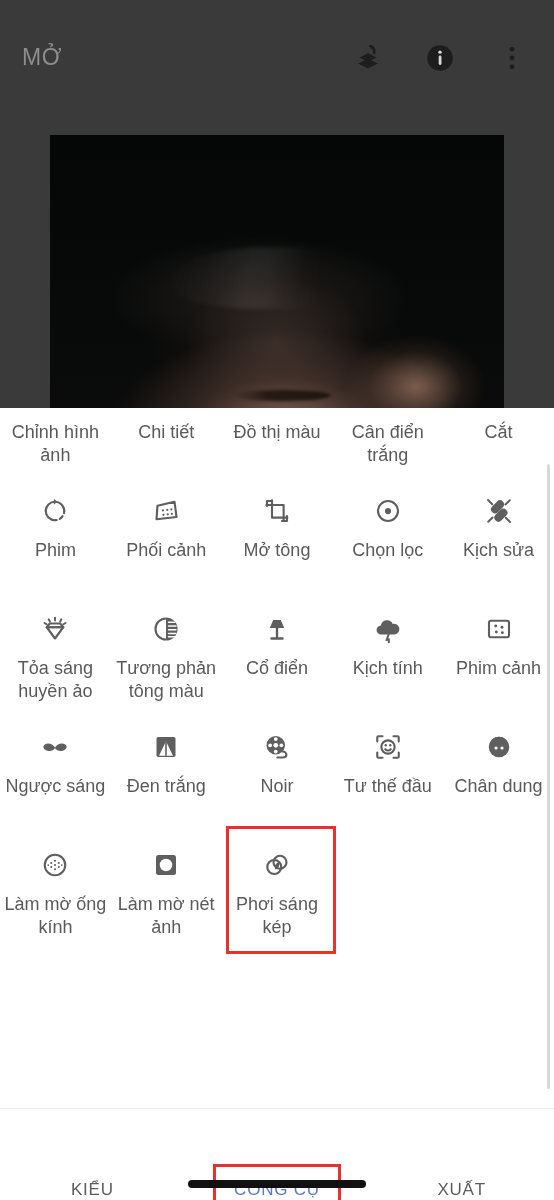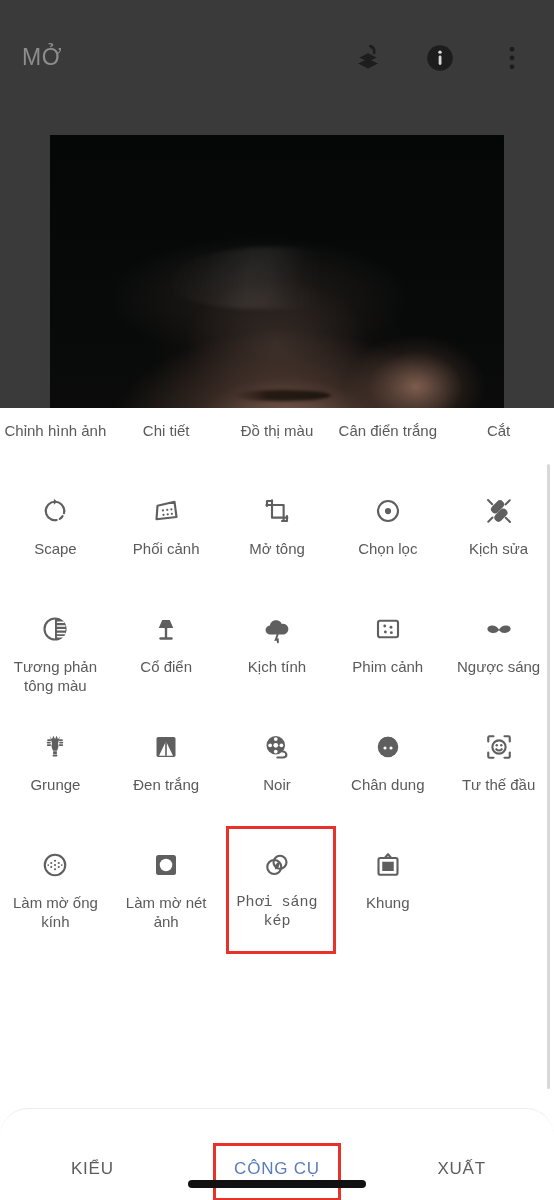--- a/index.html
+++ b/index.html
@@ -90,30 +90,30 @@
     cursor:pointer;
   }
   .tool .ticon {
     width:38px; height:38px;
     display:flex; align-items:center; justify-content:center;
     color:#5f5f5f;
     margin-bottom:9px;
   }
   .tool .ticon svg { display:block; }
   .tool .tlabel {
-    font-size:15px;
+    font-size:18px;
     color:#5a5a5a;
     text-align:center;
     line-height:1.28;
     max-width:104px;
   }
   .tool.empty { visibility:hidden; }
 
   
-  .tool.hl { position:relative;font-family:Liberation Mono, monospace; }
+  .tool.hl { position:relative; }
   .tool.hl::after {
     content:""; position:absolute;
     left:4px; right:-4px; top:-6px; bottom:-4px;
     border:3px solid #e8312a;
     pointer-events:none;
   }
 
   
   #sb-track {
     position:absolute; right:4px; top:56px; bottom:96px;
@@ -124,21 +124,21 @@
     width:3px; height:625px;
     background:#d8d8d8;
     border-radius:2px;
   }
 
   
   #tabbar {
     position:absolute; left:0; right:0; bottom:0; height:92px;
     background:#fff;
     border-top:1px solid #ececec;
-    display:flex; align-items:center;border-radius:28px;
+    display:flex; align-items:flex-end;
   }
   .tab {
     flex:1 1 0; text-align:center;
     font-size:17px;
     letter-spacing:.8px;
     color:#5d5d5d;
     padding-top:28px;
     cursor:pointer;
     position:relative;
   }
@@ -229,21 +229,21 @@
           <span class="ticon">
             <svg width="30" height="30" viewBox="0 0 24 24">
               <path d="M12 4.6a7.4 7.4 0 0 1 7.4 7.4" stroke="currentColor" fill="none" stroke-width="1.7" stroke-linecap="round" stroke-linejoin="round"></path>
               <path d="M12 19.4A7.4 7.4 0 0 1 4.6 12" stroke="currentColor" fill="none" stroke-width="1.7" stroke-linecap="round" stroke-linejoin="round"></path>
               <path d="M4.6 12A7.4 7.4 0 0 1 12 4.6" stroke="currentColor" fill="none" stroke-width="1.7" stroke-linecap="round" stroke-linejoin="round"></path>
               <path d="M19.4 12a7.4 7.4 0 0 1-2.2 5.2" stroke="currentColor" fill="none" stroke-width="1.7" stroke-linecap="round" stroke-linejoin="round" stroke-dasharray="1.8 2.6"></path>
               <path d="M17.2 17.2A7.4 7.4 0 0 1 12 19.4" stroke="currentColor" fill="none" stroke-width="1.7" stroke-linecap="round" stroke-linejoin="round" stroke-dasharray="1.8 2.6"></path>
               <path d="M11.1 2.1 13.7 4.6 11.1 7" fill="currentColor"></path>
             </svg>
           </span>
-          <span class="tlabel">Scape</span>
+          <span class="tlabel">Phim</span>
         </div>
         <div class="tool">
           <span class="ticon">
             <svg width="30" height="30" viewBox="0 0 24 24">
               <path d="M5.2 7.8 18.8 4.6l1.6 12.2L4.4 18.6 5.2 7.8Z" stroke="currentColor" fill="none" stroke-width="1.7" stroke-linecap="round" stroke-linejoin="round"></path>
               <circle cx="9.5" cy="11.5" r=".9" fill="currentColor"></circle>
               <circle cx="13" cy="11" r=".9" fill="currentColor"></circle>
               <circle cx="16.3" cy="10.6" r=".9" fill="currentColor"></circle>
               <circle cx="10" cy="15" r=".9" fill="currentColor"></circle>
               <circle cx="13.4" cy="14.6" r=".9" fill="currentColor"></circle>
@@ -278,20 +278,32 @@
               <rect x="7.6" y="2.6" width="6.5" height="12" rx="3.2" transform="rotate(45 10.8 8.6)" fill="currentColor"></rect>
               <rect x="10.3" y="9.3" width="6.5" height="12" rx="3.2" transform="rotate(45 13.5 15.3)" fill="currentColor"></rect>
               <path d="M3.2 3.2 6.6 6.6M20.8 20.8 17.4 17.4M3.4 20.6 6.8 17.2M20.6 3.4 17.2 6.8" stroke="currentColor" stroke-width="1.6" stroke-linecap="round"></path>
             </svg>
           </span>
           <span class="tlabel">Kịch sửa</span>
         </div>
         <div class="tool">
           <span class="ticon">
             <svg width="30" height="30" viewBox="0 0 24 24">
+              <path d="M5.4 10.6h13.2L12 19.6 5.4 10.6Z" stroke="currentColor" fill="none" stroke-width="1.7" stroke-linecap="round" stroke-linejoin="round"></path>
+              <path d="M5.4 10.6 7.8 7.6h8.4l2.4 3" stroke="currentColor" fill="none" stroke-width="1.7" stroke-linecap="round" stroke-linejoin="round"></path>
+              <path d="M5.4 10.6h13.2" stroke="currentColor" fill="none" stroke-width="1.7" stroke-linecap="round" stroke-linejoin="round"></path>
+              <path d="M12 3v2.2M7 4.3l.9 1.8M17 4.3l-.9 1.8M3.6 7.2l1.7 1M20.4 7.2l-1.7 1" stroke="currentColor" stroke-width="1.6" stroke-linecap="round"></path>
+            </svg>
+          </span>
+          <span class="tlabel">Tỏa sáng
+huyền ảo</span>
+        </div>
+        <div class="tool">
+          <span class="ticon">
+            <svg width="30" height="30" viewBox="0 0 24 24">
               <circle cx="12" cy="12" r="8.4" stroke="currentColor" fill="none" stroke-width="1.7" stroke-linecap="round" stroke-linejoin="round"></circle>
               <path d="M12 3.6a8.4 8.4 0 0 1 0 16.8V3.6Z" fill="currentColor"></path>
               <path d="M14 6.6h5M14 9.6h6M14 12.6h6M14 15.6h6M14 18.2h5" stroke="#fff" stroke-width="1.1" stroke-linecap="round"></path>
             </svg>
           </span>
           <span class="tlabel">Tương phản
 tông màu</span>
         </div>
         <div class="tool">
           <span class="ticon">
@@ -324,31 +336,20 @@
           </span>
           <span class="tlabel">Phim cảnh</span>
         </div>
         <div class="tool">
           <span class="ticon">
             <svg width="30" height="30" viewBox="0 0 24 24">
               <path d="M12 12.3c-1.4-2-3.3-3.2-5.4-3.2-2.2 0-3.9 1-3.9 2.6 0 1.9 2.3 3.4 5 3.4 1.8 0 3.3-.9 4.3-2.2 1 1.3 2.5 2.2 4.3 2.2 2.7 0 5-1.5 5-3.4 0-1.6-1.7-2.6-3.9-2.6-2.1 0-4 1.2-5.4 3.2Z" fill="currentColor"></path>
             </svg>
           </span>
           <span class="tlabel">Ngược sáng</span>
-        </div>
-        <div class="tool">
-          <span class="ticon">
-            <svg width="30" height="30" viewBox="0 0 24 24">
-              <path d="M8 3.4 9.6 9.2c-.5 1.2-.5 2.6 0 3.8l.8 1.9h3.2l.8-1.9c.5-1.2.5-2.6 0-3.8L16 3.4l-1.6 2.4-1.2-2.8-1.2 2.8L10.8 3l-1.3 2.8L8 3.4Z" fill="currentColor"></path>
-              <rect x="10.5" y="15.4" width="3" height="2.2" fill="currentColor"></rect>
-              <rect x="10.1" y="18" width="3.8" height="1.5" rx=".6" fill="currentColor"></rect>
-              <path d="M6.4 6.4h1.8M6.1 8.4h1.9M6.2 10.4h2M17.6 6.4h-1.8M17.9 8.4H16M17.8 10.4h-2" stroke="currentColor" stroke-width="1.4" stroke-linecap="round"></path>
-            </svg>
-          </span>
-          <span class="tlabel">Grunge</span>
         </div>
         <div class="tool">
           <span class="ticon">
             <svg width="30" height="30" viewBox="0 0 24 24">
               <rect x="4.4" y="4" width="15.2" height="16" rx="1.4" fill="currentColor"></rect>
               <path d="M12 7.4 17.6 19H6.4L12 7.4Z" fill="#fff"></path>
               <path d="M12 7.4V19" stroke="currentColor" stroke-width="1.3"></path>
             </svg>
           </span>
           <span class="tlabel">Đen trắng</span>
@@ -363,39 +364,39 @@
               <circle cx="6.5" cy="10.6" r="1.5" fill="#fff"></circle>
               <circle cx="15.5" cy="10.6" r="1.5" fill="#fff"></circle>
               <path d="M16.6 15.6c1.6 0 2.9 1.2 2.9 2.6s-1.3 2.2-2.9 2.2h-4.3" stroke="currentColor" stroke-width="1.7" fill="none" stroke-linecap="round"></path>
             </svg>
           </span>
           <span class="tlabel">Noir</span>
         </div>
         <div class="tool">
           <span class="ticon">
             <svg width="30" height="30" viewBox="0 0 24 24">
-              <circle cx="12" cy="12" r="8.2" fill="currentColor"></circle>
-              <path d="M12 3.8c-4 0-6.6 2.4-6.8 5.6 2.2.5 4.2-.3 5.5-1.6 1.6 1.5 4.4 2.3 8 1.6C18.4 6.2 15.9 3.8 12 3.8Z" fill="currentColor"></path>
-              <circle cx="9.6" cy="12.8" r="1.25" fill="#fff"></circle>
-              <circle cx="14.4" cy="12.8" r="1.25" fill="#fff"></circle>
-            </svg>
-          </span>
-          <span class="tlabel">Chân dung</span>
-        </div>
-        <div class="tool">
-          <span class="ticon">
-            <svg width="30" height="30" viewBox="0 0 24 24">
               <path d="M3.4 7.6V4.4a1 1 0 0 1 1-1h3.2M20.6 7.6V4.4a1 1 0 0 0-1-1h-3.2M3.4 16.4v3.2a1 1 0 0 0 1 1h3.2M20.6 16.4v3.2a1 1 0 0 1-1 1h-3.2" stroke="currentColor" fill="none" stroke-width="1.7" stroke-linecap="round" stroke-linejoin="round"></path>
               <circle cx="12" cy="12" r="5.3" stroke="currentColor" fill="none" stroke-width="1.7" stroke-linecap="round" stroke-linejoin="round"></circle>
               <circle cx="10.2" cy="10.6" r=".95" fill="currentColor"></circle>
               <circle cx="13.8" cy="10.6" r=".95" fill="currentColor"></circle>
               <path d="M9.8 13.8a3 3 0 0 0 4.4 0" stroke="currentColor" fill="none" stroke-width="1.7" stroke-linecap="round" stroke-linejoin="round"></path>
             </svg>
           </span>
           <span class="tlabel">Tư thế đầu</span>
+        </div>
+        <div class="tool">
+          <span class="ticon">
+            <svg width="30" height="30" viewBox="0 0 24 24">
+              <circle cx="12" cy="12" r="8.2" fill="currentColor"></circle>
+              <path d="M12 3.8c-4 0-6.6 2.4-6.8 5.6 2.2.5 4.2-.3 5.5-1.6 1.6 1.5 4.4 2.3 8 1.6C18.4 6.2 15.9 3.8 12 3.8Z" fill="currentColor"></path>
+              <circle cx="9.6" cy="12.8" r="1.25" fill="#fff"></circle>
+              <circle cx="14.4" cy="12.8" r="1.25" fill="#fff"></circle>
+            </svg>
+          </span>
+          <span class="tlabel">Chân dung</span>
         </div>
         <div class="tool">
           <span class="ticon">
             <svg width="30" height="30" viewBox="0 0 24 24">
               <circle cx="12" cy="12" r="8.2" stroke="currentColor" fill="none" stroke-width="1.7" stroke-linecap="round" stroke-linejoin="round"></circle>
               <circle cx="12" cy="8.6" r=".85" fill="currentColor"></circle>
               <circle cx="9" cy="10.4" r=".85" fill="currentColor"></circle>
               <circle cx="15" cy="10.4" r=".85" fill="currentColor"></circle>
               <circle cx="12" cy="12" r=".85" fill="currentColor"></circle>
               <circle cx="9" cy="13.6" r=".85" fill="currentColor"></circle>
@@ -422,30 +423,20 @@
           <span class="ticon">
             <svg width="30" height="30" viewBox="0 0 24 24">
               <circle cx="14.4" cy="9.8" r="5.2" stroke="currentColor" fill="none" stroke-width="1.7" stroke-linecap="round" stroke-linejoin="round"></circle>
               <circle cx="9.8" cy="13.6" r="5.6" stroke="currentColor" fill="none" stroke-width="1.7" stroke-linecap="round" stroke-linejoin="round"></circle>
               <path d="M13.9 11.4a4.4 4.4 0 0 1-3.4 4.1 5.3 5.3 0 0 1 2.8-5.9c.5.5.6 1.1.6 1.8Z" fill="currentColor"></path>
             </svg>
           </span>
           <span class="tlabel">Phơi sáng
 kép</span>
         </div>
-        <div class="tool">
-          <span class="ticon">
-            <svg width="30" height="30" viewBox="0 0 24 24">
-              <rect x="4.4" y="6.4" width="15.2" height="13.4" rx="1.4" stroke="currentColor" fill="none" stroke-width="1.7" stroke-linecap="round" stroke-linejoin="round"></rect>
-              <rect x="7.4" y="9.4" width="9.2" height="7.4" fill="currentColor"></rect>
-              <path d="M9.6 6.2 12 3.4l2.4 2.8" stroke="currentColor" fill="none" stroke-width="1.7" stroke-linecap="round" stroke-linejoin="round"></path>
-            </svg>
-          </span>
-          <span class="tlabel">Khung</span>
-        </div>
         <div class="tool empty"></div>
         <div class="tool empty"></div>
       </div>
   </div>
 
   <div id="sb-track"></div>
   <div id="sb-thumb"></div>
 
   <div id="tabbar">
       <div class="tab">KIỂU</div>

